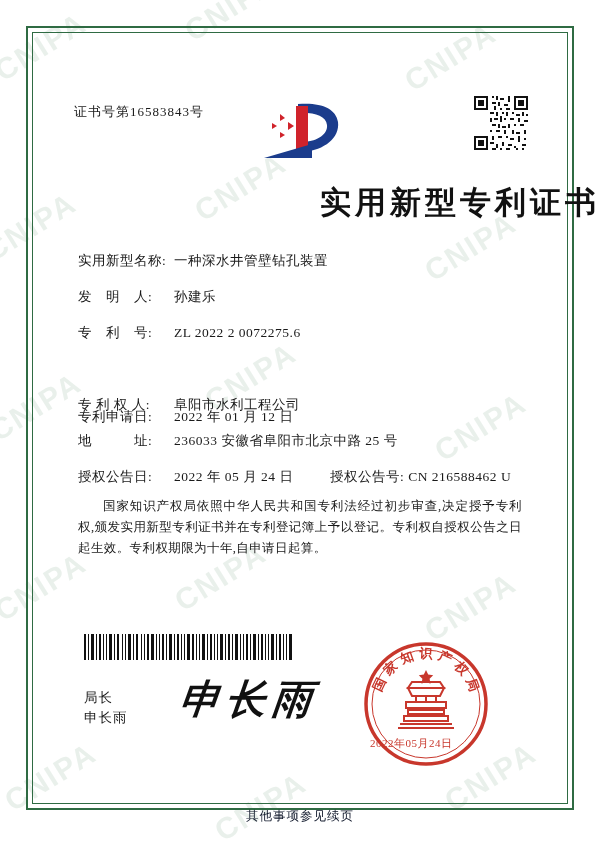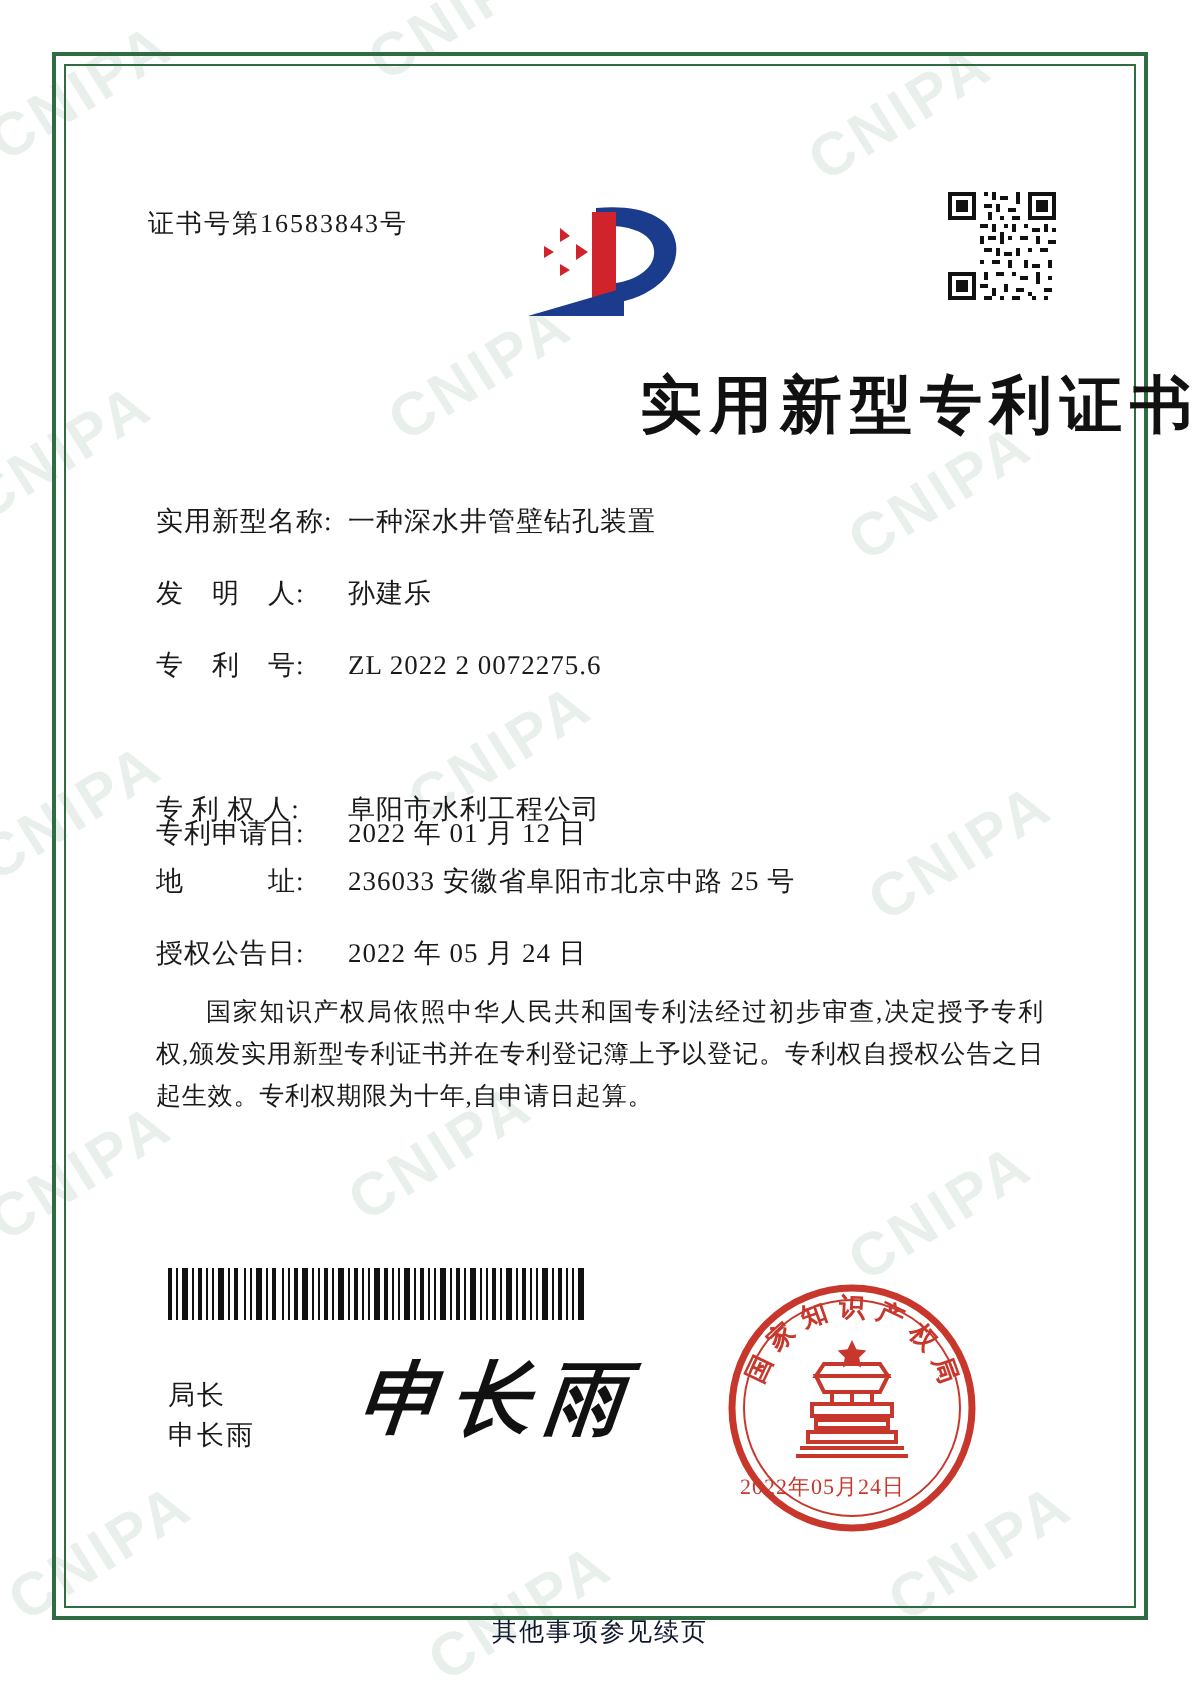--- a/index.html
+++ b/index.html
@@ -361,20 +361,24 @@
   </div>
   <div class="field" id="f-owner">
     <span class="lbl">专 利 权 人:</span><span class="val">阜阳市水利工程公司</span>
   </div>
   <div class="field" id="f-addr">
     <span class="lbl">地　　　址:</span><span class="val">236033 安徽省阜阳市北京中路 25 号</span>
   </div>
   <div class="field" id="f-grant">
     <span class="lbl">授权公告日:</span><span class="val">2022 年 05 月 24 日</span>
   </div>
+  <div class="grant-no">
+    <span>授权公告号:</span>
+    <span>CN 216588462 U</span>
+  </div>
 
   <div class="para" id="p1">国家知识产权局依照中华人民共和国专利法经过初步审查,决定授予专利权,颁发实用新型专利证书并在专利登记簿上予以登记。专利权自授权公告之日起生效。专利权期限为十年,自申请日起算。</div>
 
   <div class="barcode">
     <svg viewBox="0 0 210 26" width="210" height="26" shape-rendering="crispEdges" aria-hidden="true">
       <g fill="#111111">
         <rect x="0" y="0" width="2" height="26"></rect>
           <rect x="4" y="0" width="1" height="26"></rect>
         <rect x="7" y="0" width="3" height="26"></rect>
           <rect x="12" y="0" width="1" height="26"></rect>

